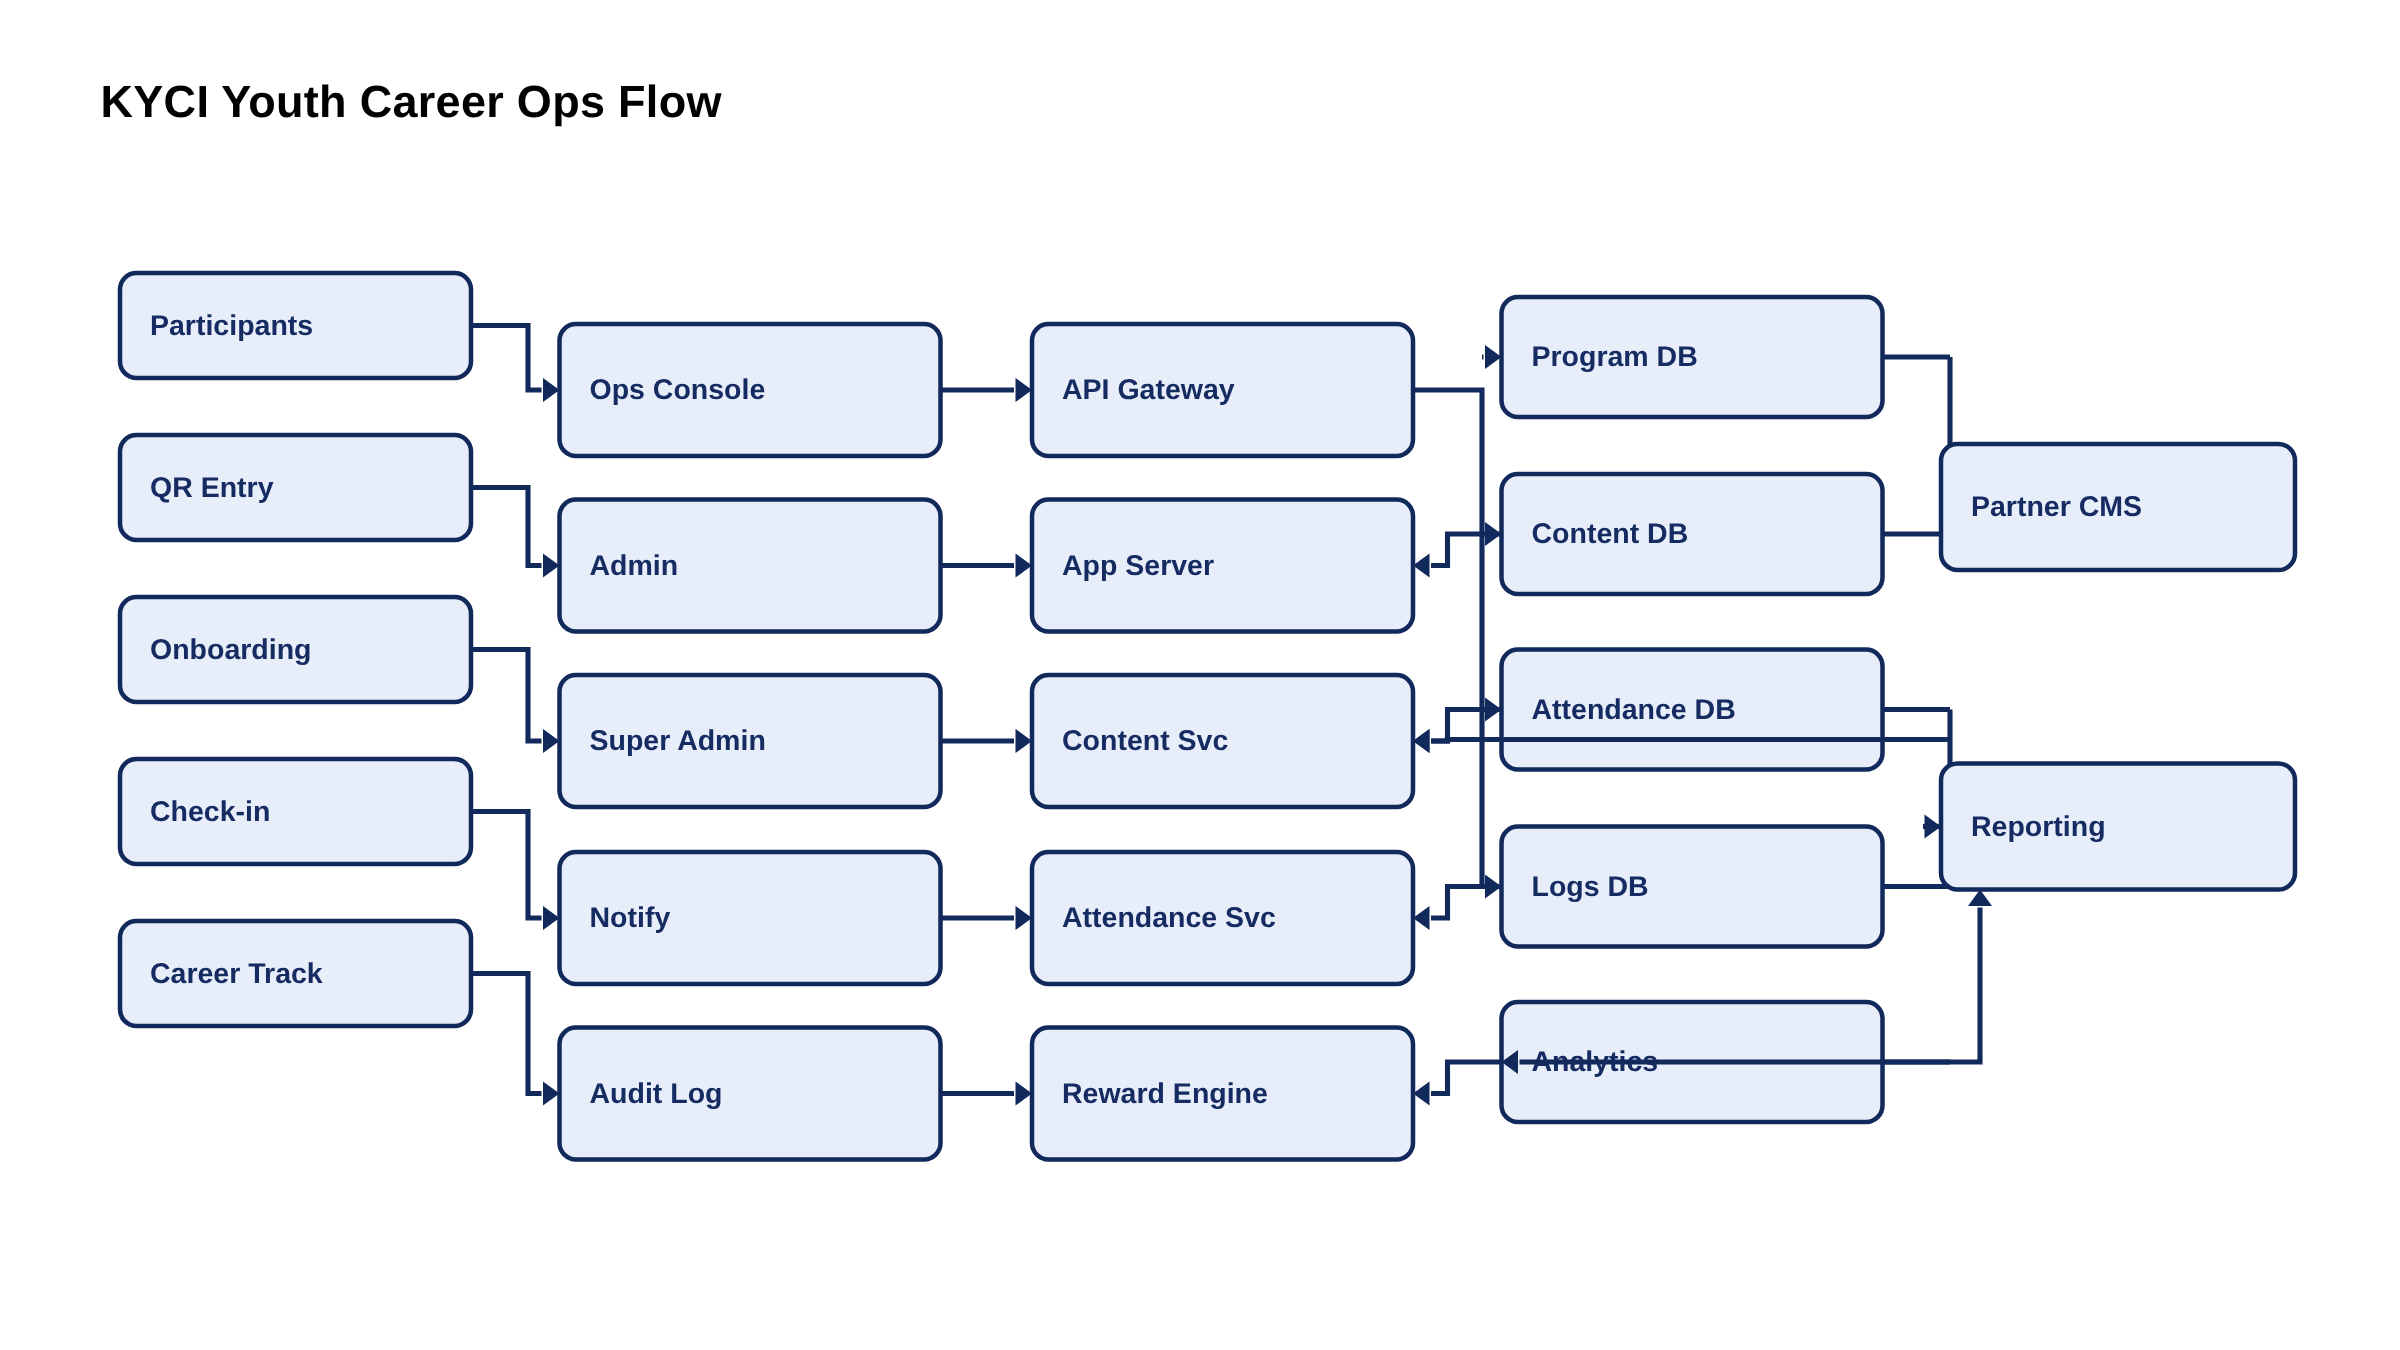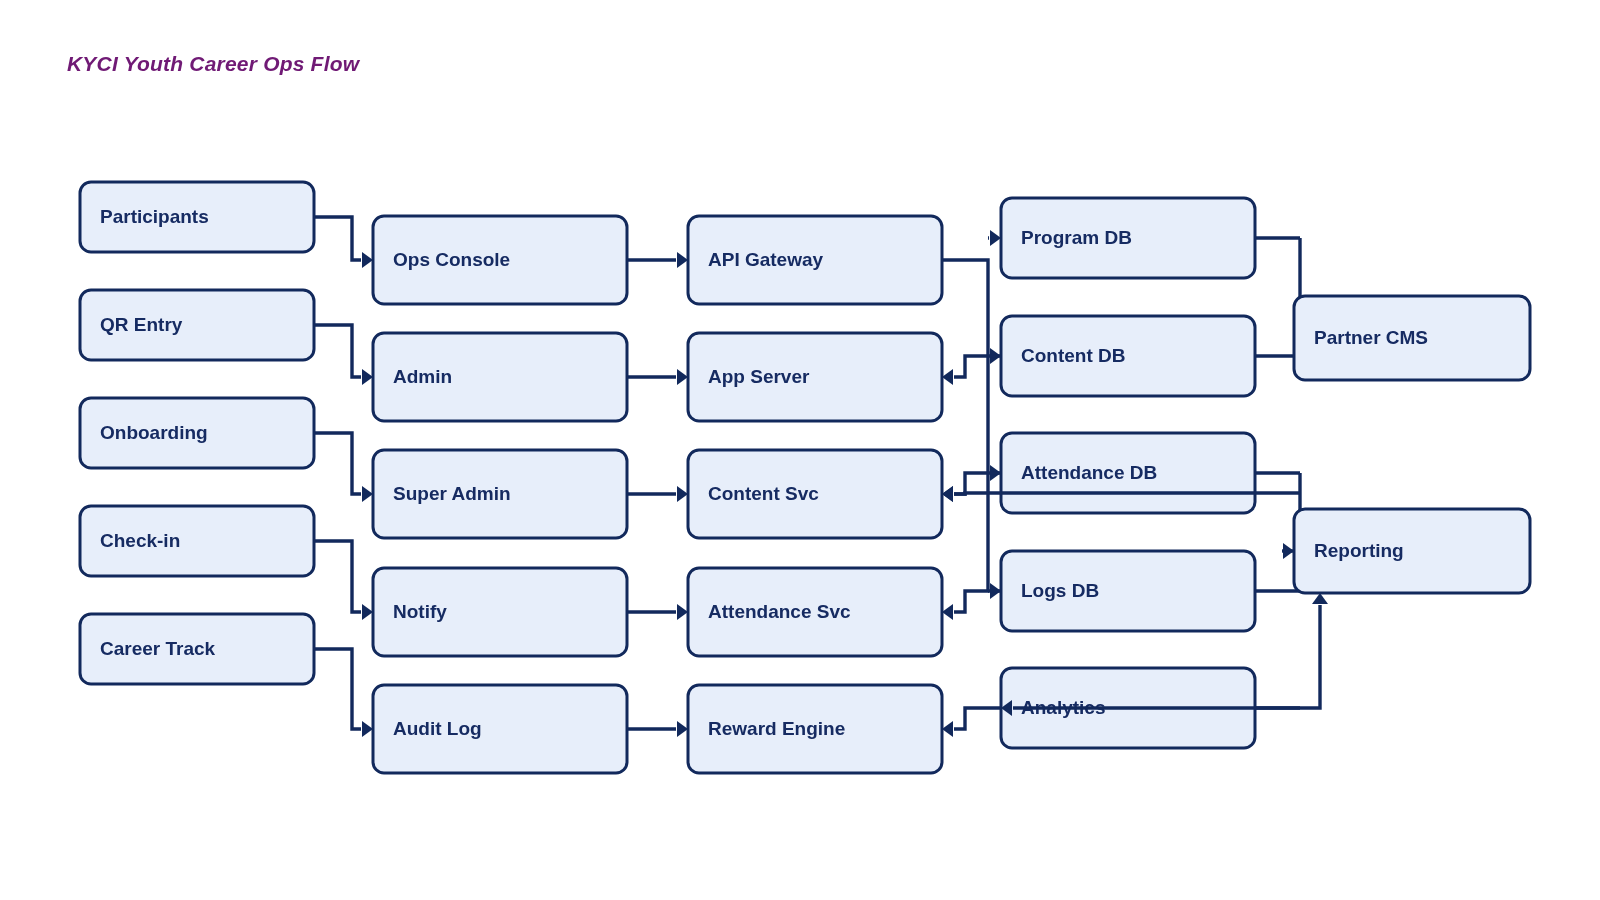--- a/index.html
+++ b/index.html
@@ -3,23 +3,22 @@
 <meta charset="utf-8">
 <style>
   html,body{margin:0;padding:0;}
   body{
     width:1600px;height:900px;background:#ffffff;
     font-family:"Liberation Sans", sans-serif;
     overflow:hidden;position:relative;
   }
   #title{
     position:absolute;left:67px;top:52px;
-    font-size:21px;font-weight:bold;color:#701a75;
+    font-size:30px;font-weight:bold;color:#000000;
     letter-spacing:.2px;
-    font-style:italic;
   }
   #canvas{position:absolute;left:0;top:0;width:1600px;height:900px;}
   .nodebox{
     fill:#e7eefa;stroke:#12295c;stroke-width:3;
   }
   .nodelabel{
     font-family:"Liberation Sans", sans-serif;
     font-size:19px;font-weight:bold;fill:#162b62;
     dominant-baseline:middle;
   }

